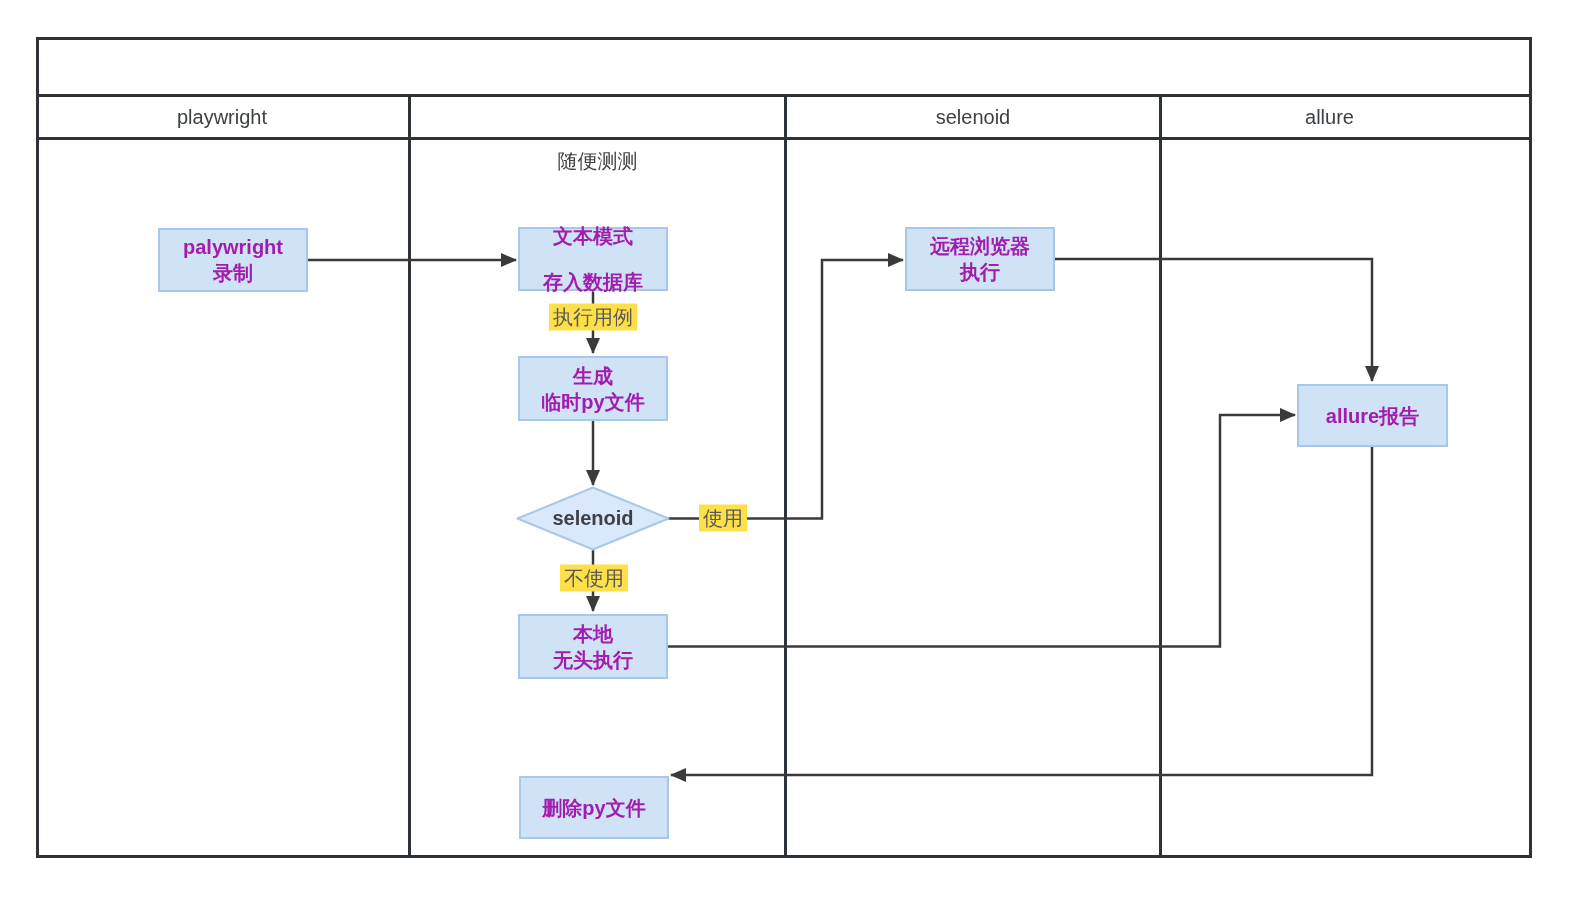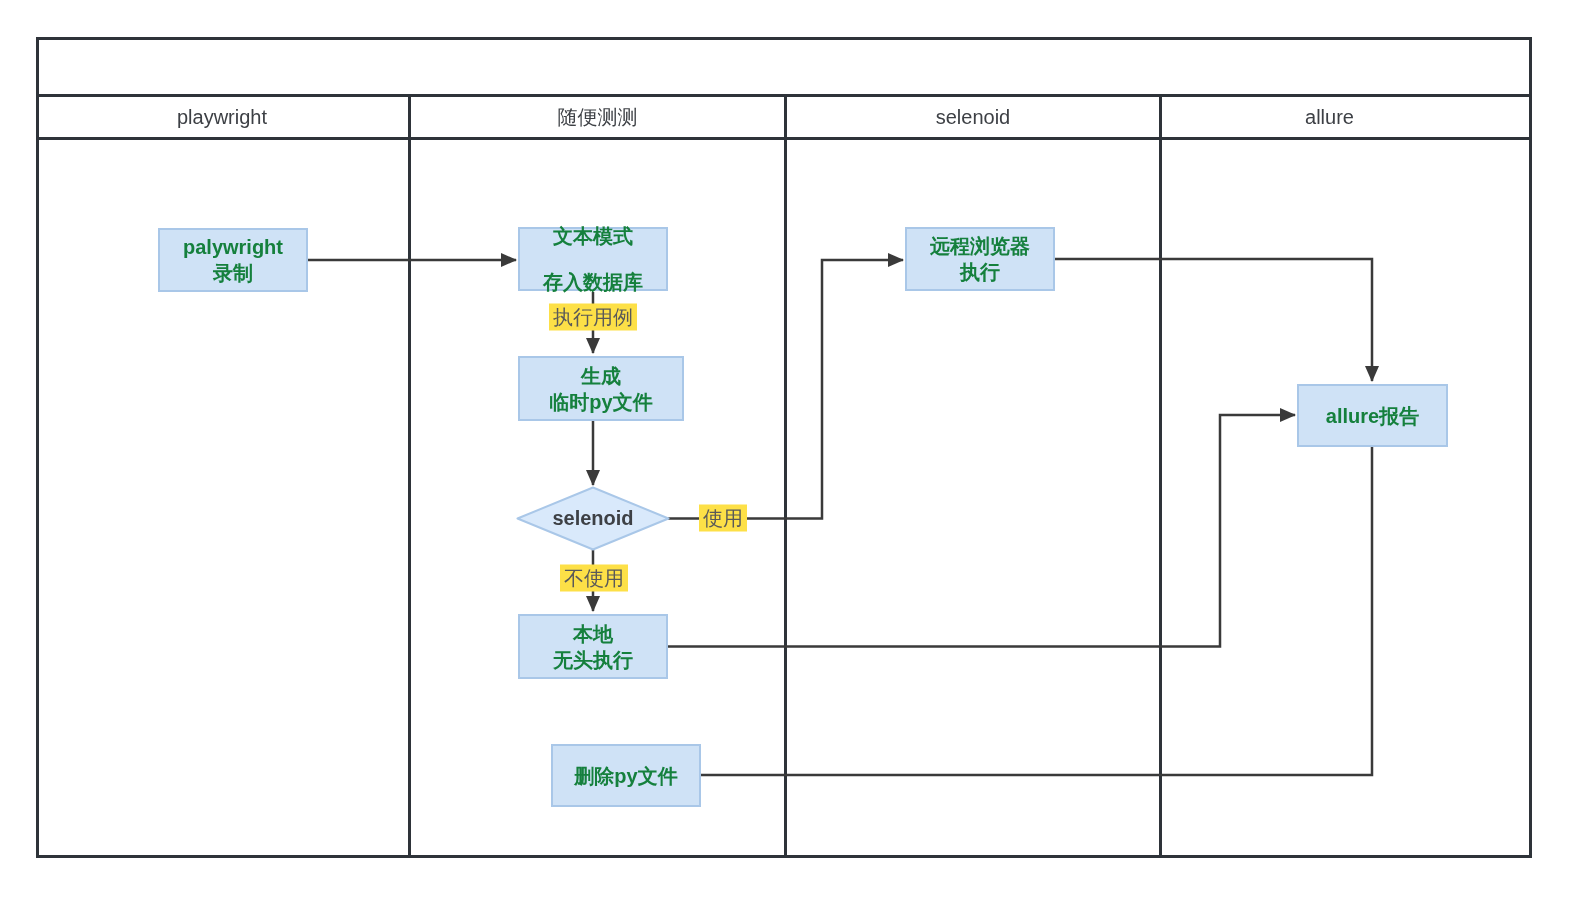--- a/index.html
+++ b/index.html
@@ -13,21 +13,21 @@
   .vline { position:absolute; background:#2e3339; }
 
   .lane-header { position:absolute; top:97px; height:40px; display:flex;
                  align-items:center; justify-content:center;
                  font-size:20px; color:#3d4045; }
 
   
   .node { position:absolute; box-sizing:border-box;
           background:#cfe2f6; border:2px solid #a9c7e8;
           display:flex; flex-direction:column; align-items:center; justify-content:center;
-          font-weight:bold; font-size:20px; line-height:1.3; color:#15803d;
+          font-weight:bold; font-size:20px; line-height:1.3; color:#a21caf;
           text-align:center; white-space:nowrap; }
   .diamond-label { position:absolute; display:flex; align-items:center; justify-content:center;
           font-weight:bold; font-size:20px; color:#3d4045; }
 
   
   .edge-label { position:absolute; transform:translate(-50%,-50%);
           background:#fde047; padding:0 4px; font-size:20px; color:#595959;
           white-space:nowrap; }
 
   svg.overlay { position:absolute; left:0; top:0; pointer-events:none; }
@@ -42,21 +42,21 @@
   <div style="position:absolute;left:39px;top:40px;width:1490px;height:54px;"></div>
   <div class="hline" style="left:36px;top:94px;width:1496px;height:3px;"></div>
   <div class="hline" style="left:36px;top:137px;width:1496px;height:3px;"></div>
   <div class="vline" style="left:408px;top:94px;width:3px;height:764px;"></div>
   <div class="vline" style="left:784px;top:94px;width:3px;height:764px;"></div>
   <div class="vline" style="left:1159px;top:94px;width:3px;height:764px;"></div>
 
   <div class="lane-header" style="left:36px;width:372px;">
       <span>playwright</span>
     </div>
-  <div class="lane-header" style="left:411px;width:373px;">
+  <div class="lane-header" style="left:411px;width:373px;margin-top:44px;">
       <span>随便测测</span>
     </div>
   <div class="lane-header" style="left:787px;width:372px;">
       <span>selenoid</span>
     </div>
   <div class="lane-header" style="left:1162px;width:335px;">
       <span>allure</span>
     </div>
 
   <svg class="overlay" width="1575" height="900" viewBox="0 0 1575 900">
@@ -81,21 +81,21 @@
   <div class="node" style="left:158px;top:228px;width:150px;height:64px;">
     <span>palywright</span>
     <span>录制</span>
   </div>
 
   <div class="node" style="left:518px;top:227px;width:150px;height:64px;gap:20px;">
     <span>文本模式</span>
     <span>存入数据库</span>
   </div>
 
-  <div class="node" style="left:518px;top:356px;width:166px;height:65px;">
+  <div class="node" style="left:518px;top:356px;width:150px;height:65px;">
     <span>生成</span>
     <span>临时py文件</span>
   </div>
 
   <div class="diamond-label" style="left:518px;top:488px;width:150px;height:61px;">
     <span>selenoid</span>
   </div>
 
   <div class="node" style="left:905px;top:227px;width:150px;height:64px;">
     <span>远程浏览器</span>
@@ -104,21 +104,21 @@
 
   <div class="node" style="left:518px;top:614px;width:150px;height:65px;">
     <span>本地</span>
     <span>无头执行</span>
   </div>
 
   <div class="node" style="left:1297px;top:384px;width:151px;height:63px;">
     <span>allure报告</span>
   </div>
 
-  <div class="node" style="left:519px;top:744px;width:150px;height:63px;margin-left:32px;">
+  <div class="node" style="left:519px;top:776px;width:150px;height:63px;">
     <span>删除py文件</span>
   </div>
 
   <div class="edge-label" style="left:593px;top:317px;">执行用例</div>
   <div class="edge-label" style="left:723px;top:518px;">使用</div>
   <div class="edge-label" style="left:594px;top:578px;">不使用</div>
 
 </div>
 
 </body></html>

